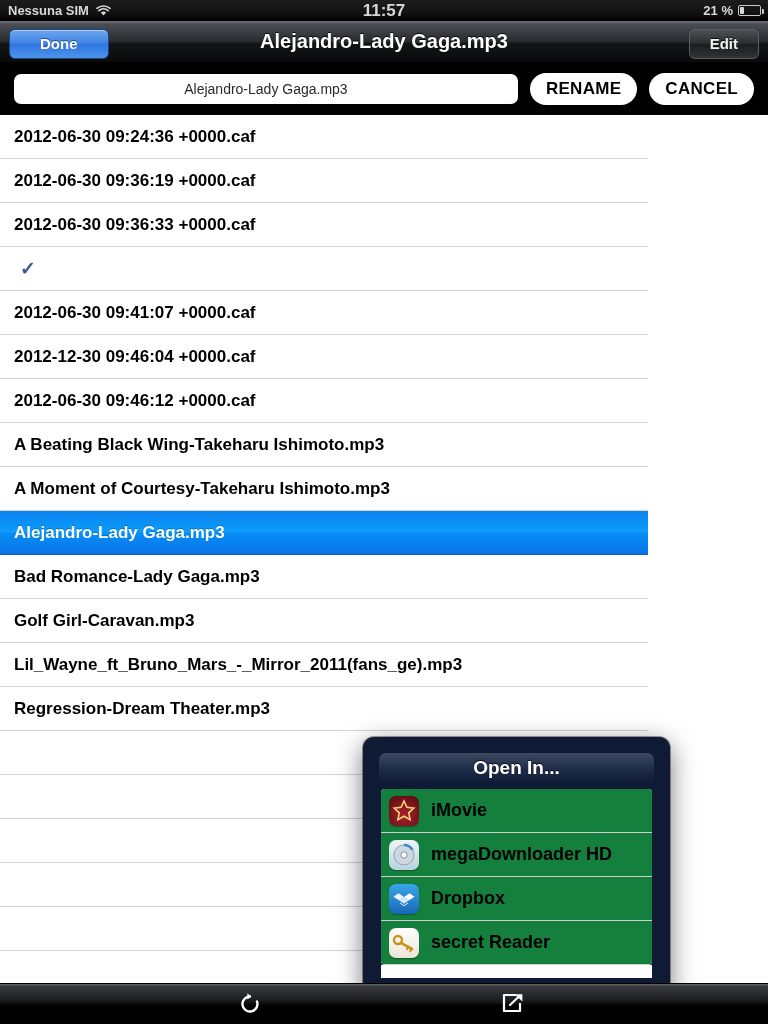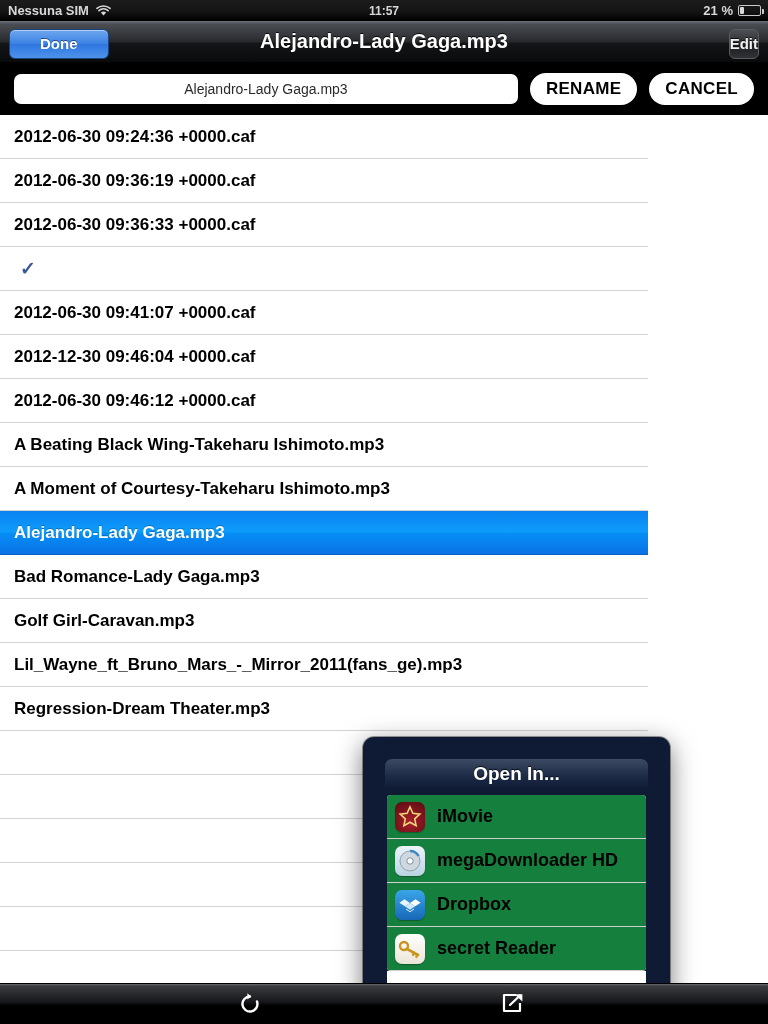--- a/index.html
+++ b/index.html
@@ -12,21 +12,21 @@
   #screen{ position:relative; width:768px; height:1024px; background:#fff; overflow:hidden; }
 
   
   .statusbar{
     position:absolute; left:0; top:0; width:768px; height:21px;
     background:linear-gradient(to bottom,#1c1c1c 0%,#141414 55%,#000 100%);
     color:#d8d8d8; font-size:13px; font-weight:bold;
     display:flex; align-items:center;
   }
   .sb-left{ position:absolute; left:8px; display:flex; align-items:center; gap:7px; }
-  .sb-center{ position:absolute; left:0; width:768px; text-align:center; font-size:12px; }
+  .sb-center{ position:absolute; left:0; width:768px; text-align:center; font-size:17px; }
   .sb-right{ position:absolute; right:7px; display:flex; align-items:center; gap:5px; }
   .wifi{ width:15px; height:12px; position:relative; display:inline-block; }
   .batt{ width:23px; height:11px; border:1px solid #c9c9c9; border-radius:2px; position:relative; }
   .batt::after{ content:""; position:absolute; right:-4px; top:3px; width:2px; height:5px; background:#c9c9c9; border-radius:0 1px 1px 0; }
   .batt-fill{ position:absolute; left:1px; top:1px; bottom:1px; width:21%; background:#d9d9d9; border-radius:1px; }
 
   
   .navbar{
     position:absolute; left:0; top:21px; width:768px; height:42px;
     background:linear-gradient(to bottom,#6e7279 0%,#4a4d53 8%,#26282b 52%,#141517 53%,#090a0b 100%);
@@ -42,21 +42,21 @@
     position:absolute; left:9px; top:8px;
     padding:5px 30px 6px; border-radius:6px;
     background:linear-gradient(to bottom,#6ea7ee 0%,#3d82e4 48%,#2f76e0 52%,#4d93ea 100%);
     border:1px solid #19447f;
     color:#fff; font-size:15px; font-weight:bold;
     text-shadow:0 -1px 0 rgba(0,0,0,.45);
     box-shadow:inset 0 1px 0 rgba(255,255,255,.45);
   }
   .btn-edit{
     position:absolute; right:9px; top:8px;
-    padding:5px 0 6px; border-radius:6px;
+    padding:5px 20px 6px; border-radius:6px;
     background:linear-gradient(to bottom,#4e5055 0%,#2b2d31 48%,#1b1d20 52%,#303236 100%);
     border:1px solid #5a5c60;
     color:#f2f2f2; font-size:15px; font-weight:bold;
     text-shadow:0 -1px 0 rgba(0,0,0,.8);
     margin-left:32px;
   }
 
   
   .rename-bar{
     position:absolute; left:0; top:63px; width:768px; height:52px;
@@ -96,21 +96,21 @@
   }
   .row.selected .row-label{ color:#fff; text-shadow:0 -1px 0 rgba(0,0,0,.25); }
   .row.selected .row-check{ color:#fff; }
   .row.empty{ height:44px; }
 
   
   .popover{
     position:absolute; left:363px; top:737px; width:307px;
     background:#0f1b35;
     border-radius:11px;
-    padding:24px;
+    padding:18px;
     box-shadow:0 7px 26px rgba(0,0,0,.55), 0 0 0 1px rgba(0,0,0,.35);
     z-index:40;
   }
   .pop-header{
     height:30px; display:flex; align-items:center; justify-content:center;
     color:#fff; font-size:19px; font-weight:bold;
     text-shadow:0 -1px 1px rgba(0,0,0,.8);
     background:linear-gradient(to bottom,#3c4a63 0%,#1e2c48 55%,#0f1b35 100%);
     border-radius:7px 7px 0 0;
     margin:-2px -2px 6px;

